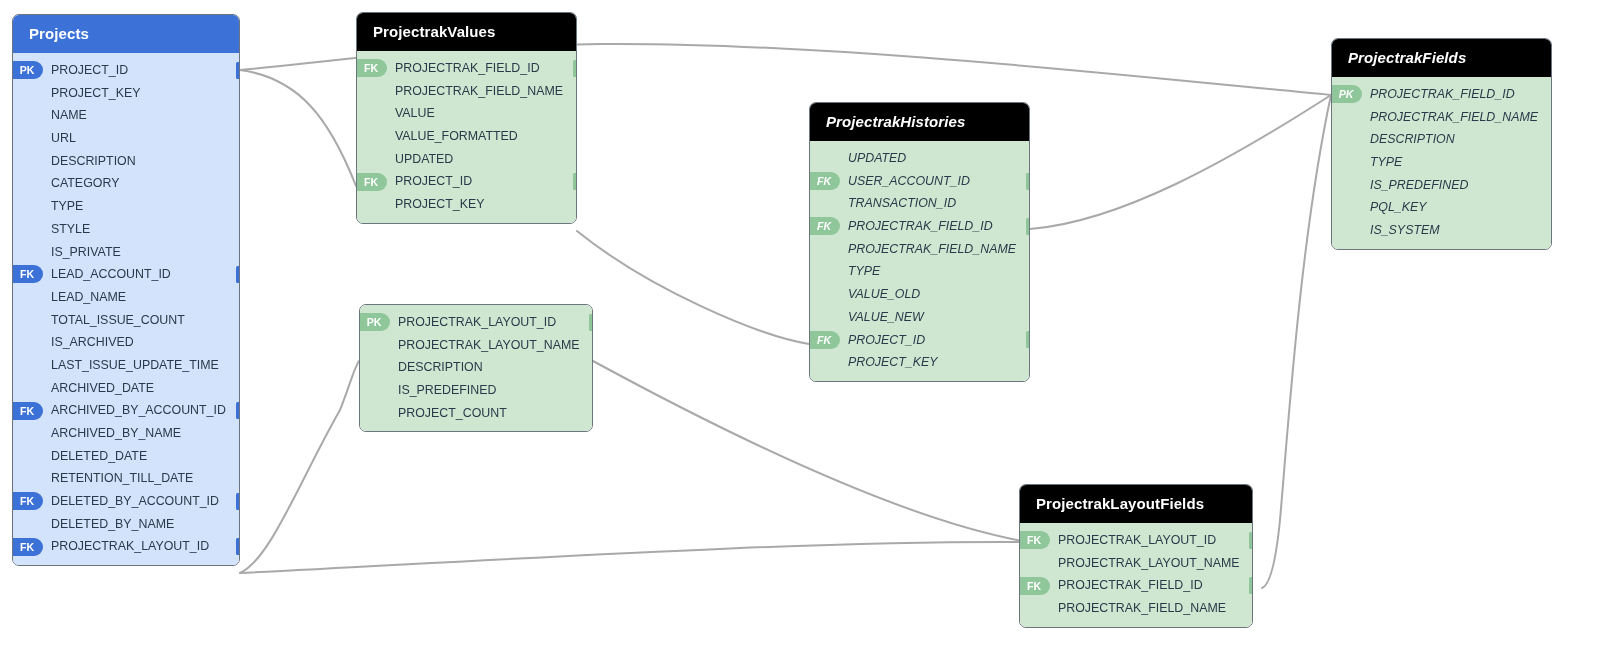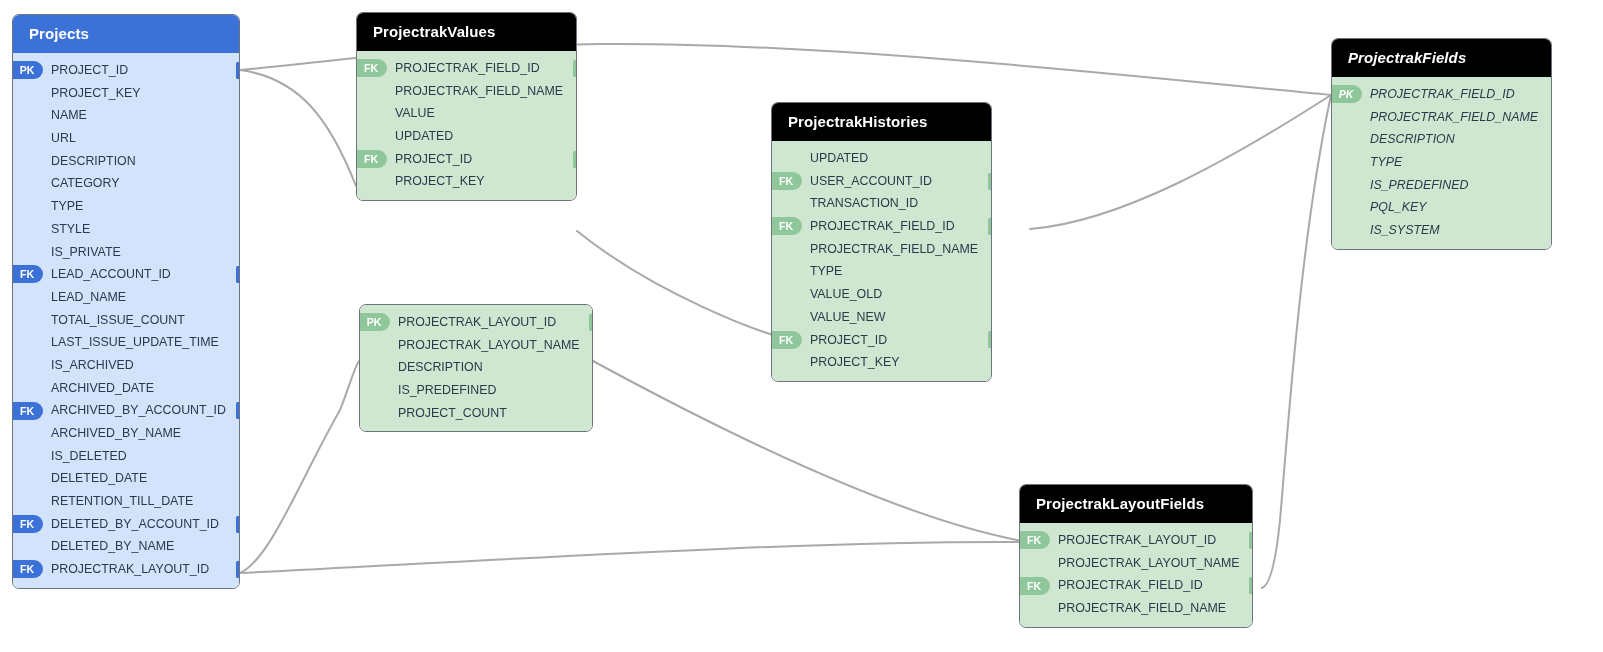--- a/index.html
+++ b/index.html
@@ -159,40 +159,37 @@
             <span class="attr-label">LEAD_ACCOUNT_ID</span>
             <span class="port right" style="top: 2.85px;"></span>
           </div>
           <div class="attr-row">
             <span class="attr-label">LEAD_NAME</span>
           </div>
           <div class="attr-row">
             <span class="attr-label">TOTAL_ISSUE_COUNT</span>
           </div>
           <div class="attr-row">
+            <span class="attr-label">IS_ARCHIVED</span>
+          </div>
+          <div class="attr-row">
             <span class="attr-label">LAST_ISSUE_UPDATE_TIME</span>
           </div>
           <div class="attr-row">
-            <span class="attr-label">IS_ARCHIVED</span>
-          </div>
-          <div class="attr-row">
             <span class="attr-label">ARCHIVED_DATE</span>
           </div>
           <div class="attr-row">
             <span class="key-badge">FK</span>
             <span class="attr-label">ARCHIVED_BY_ACCOUNT_ID</span>
             <span class="port right" style="top: 2.85px;"></span>
           </div>
           <div class="attr-row">
             <span class="attr-label">ARCHIVED_BY_NAME</span>
           </div>
           <div class="attr-row">
-            <span class="attr-label">IS_DELETED</span>
-          </div>
-          <div class="attr-row">
             <span class="attr-label">DELETED_DATE</span>
           </div>
           <div class="attr-row">
             <span class="attr-label">RETENTION_TILL_DATE</span>
           </div>
           <div class="attr-row">
             <span class="key-badge">FK</span>
             <span class="attr-label">DELETED_BY_ACCOUNT_ID</span>
             <span class="port right" style="top: 2.85px;"></span>
           </div>
@@ -217,35 +214,38 @@
             <span class="port left" style="top: 2.85px;"></span>
             <span class="port right" style="top: 2.85px;"></span>
           </div>
           <div class="attr-row">
             <span class="attr-label">PROJECTRAK_FIELD_NAME</span>
           </div>
           <div class="attr-row">
             <span class="attr-label">VALUE</span>
           </div>
           <div class="attr-row">
+            <span class="attr-label">VALUE_FORMATTED</span>
+          </div>
+          <div class="attr-row">
             <span class="attr-label">UPDATED</span>
           </div>
           <div class="attr-row">
             <span class="key-badge">FK</span>
             <span class="attr-label">PROJECT_ID</span>
             <span class="port left" style="top: 2.85px;"></span>
             <span class="port right" style="top: 2.85px;"></span>
           </div>
           <div class="attr-row">
             <span class="attr-label">PROJECT_KEY</span>
           </div>
         </div>
       </div>
     </div>
-    <div class="entity theme-green" style="left: 771px; top: 102px; width: 221px;">
+    <div class="entity theme-green" style="left: 809px; top: 102px; width: 221px; font-style: italic;">
       <div class="entity-inner">
         <div class="entity-header">ProjectrakHistories</div>
         <div class="entity-body">
           <div class="attr-row">
             <span class="attr-label">UPDATED</span>
           </div>
           <div class="attr-row">
             <span class="key-badge">FK</span>
             <span class="attr-label">USER_ACCOUNT_ID</span>
             <span class="port right" style="top: 2.85px;"></span>

